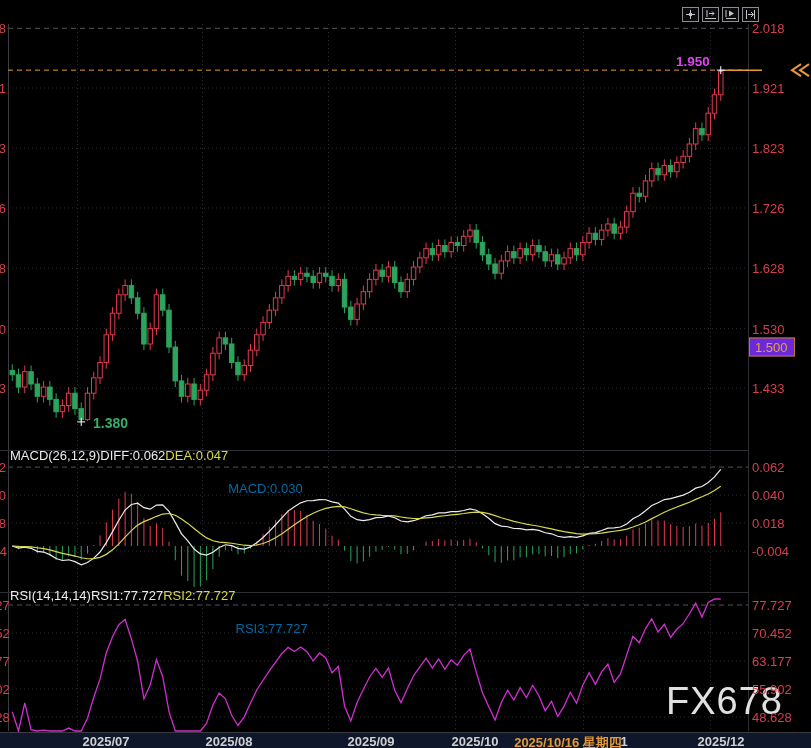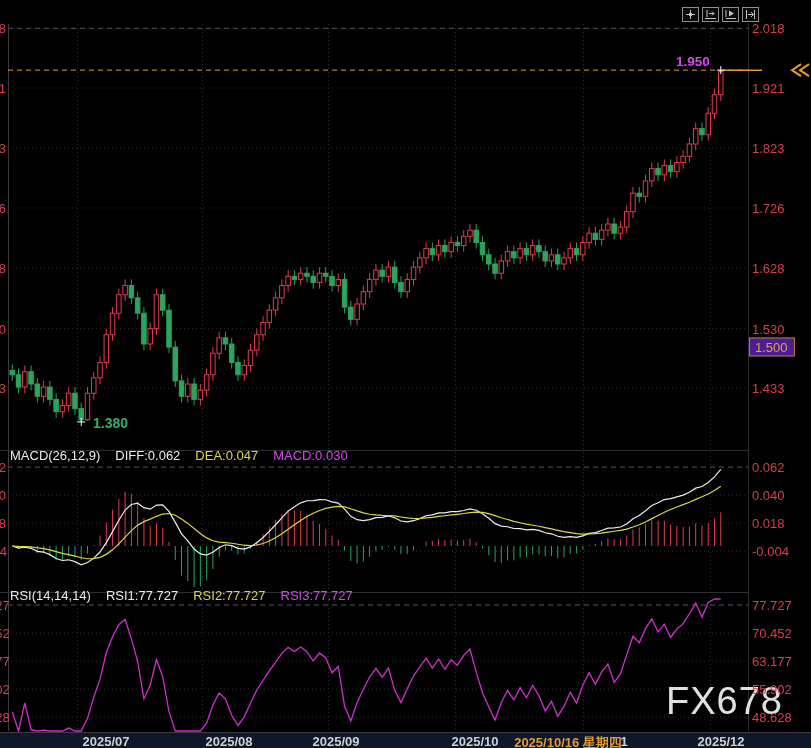--- a/index.html
+++ b/index.html
@@ -12,26 +12,26 @@
   .title-period{color:#e2a23c;font-weight:600;}
   .collapse{color:#e2a23c;font-size:13px;cursor:pointer;}
   .toolbar{position:absolute;left:682px;top:7px;display:flex;gap:3px;}
   .tb{width:15px;height:13px;border:1px solid #8d8d93;display:flex;align-items:center;justify-content:center;background:#0a0a0c;cursor:pointer;}
   .lbl{position:absolute;font-size:13px;line-height:1;white-space:nowrap;}
   .axis-r{color:#d4404b;left:752px;transform:translateY(-50%);}
   .axis-l{color:#d4404b;left:-30px;width:36px;text-align:right;transform:translateY(-50%);}
   .price-high{position:absolute;left:676px;top:54px;color:#d946ef;font-size:13.5px;font-weight:700;}
   .price-low{position:absolute;left:93px;top:415px;color:#35b06a;font-size:14px;font-weight:700;}
   .alert-box{position:absolute;left:749px;top:347px;transform:translateY(-50%);
-     border:1px solid #b97c26;background:#4c1d95;color:#e2a23c;font-size:13px;
+     border:1px solid #b97c26;background:#6d28d9;color:#e2a23c;font-size:13px;
      padding:2px 6px 2px 5px;line-height:1;cursor:pointer;}
-  .ind-row{position:absolute;left:10px;display:flex;gap:15px;font-size:13px;font-weight:500;white-space:nowrap;}
+  .ind-row{position:absolute;left:10px;display:flex;font-size:13px;font-weight:500;white-space:nowrap;}
   .ind-row .w{color:#ececec;}
   .ind-row .y{color:#d8d84a;}
-  .ind-row .m{color:#d946ef;}
+  .ind-row .m{color:#0369a1;margin-top:33px;}
   #macd-row{top:448px;}
   #rsi-row{top:588px;justify-content:center;}
   .watermark{position:absolute;left:666px;top:680px;font-size:38px;color:#ededed;
      letter-spacing:1px;font-weight:500;opacity:.95;}
   .time-axis{position:absolute;left:0;top:732px;width:811px;height:16px;
      background:#0f172a;border-top:1px solid #3c3c42;}
   .tlabel{position:absolute;top:1px;transform:translateX(-50%);font-size:13px;font-weight:700;color:#d0d0d0;white-space:nowrap;}
   .tlabel.hl{color:#e59a33;}
 </style>
 </head>
@@ -574,21 +574,21 @@
     <span class="w">RSI1:77.727</span>
     <span class="y">RSI2:77.727</span>
     <span class="m">RSI3:77.727</span>
   </div>
 
   <div class="watermark">FX678</div>
 
   <div class="time-axis" id="time-axis">
       <div class="tlabel" style="left: 106px;">2025/07</div>
       <div class="tlabel" style="left: 229px;">2025/08</div>
-      <div class="tlabel" style="left: 336px; text-align: center;">2025/09</div>
+      <div class="tlabel" style="left: 371px; text-align: center;">2025/09</div>
       <div class="tlabel" style="left: 475px;">2025/10</div>
       <div class="tlabel hl" style="left: 568px;">2025/10/16 星期四</div>
       <div class="tlabel" style="left: 624px;">1</div>
       <div class="tlabel" style="left: 721px;">2025/12</div>
     </div>
 
 <div class="lbl axis-r" style="top: 28.3081px;">2.018</div>
     <div class="lbl axis-l" style="top: 28.3081px;">2.018</div>
     <div class="lbl axis-r" style="top: 88px;">1.921</div>
     <div class="lbl axis-l" style="top: 88px;">1.921</div>

